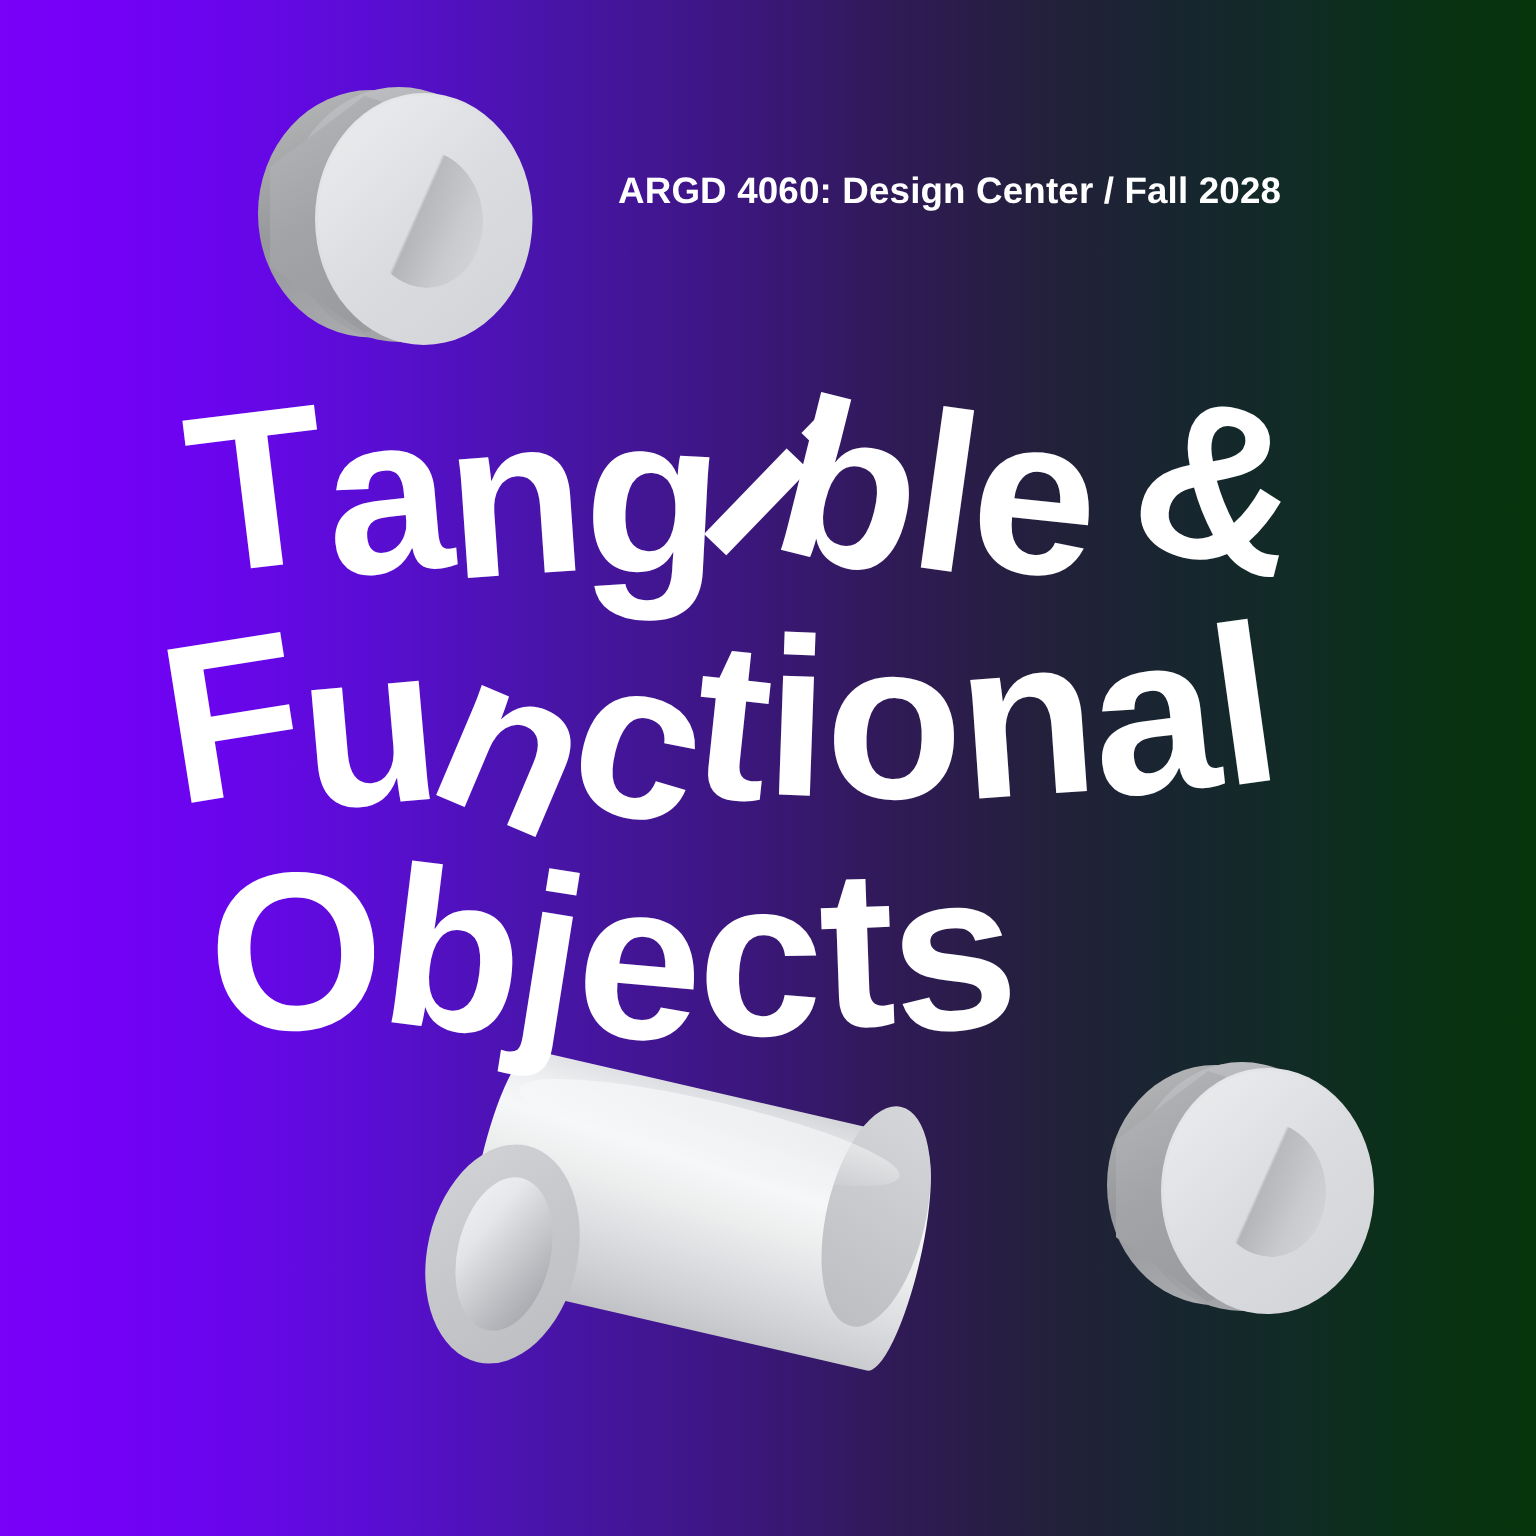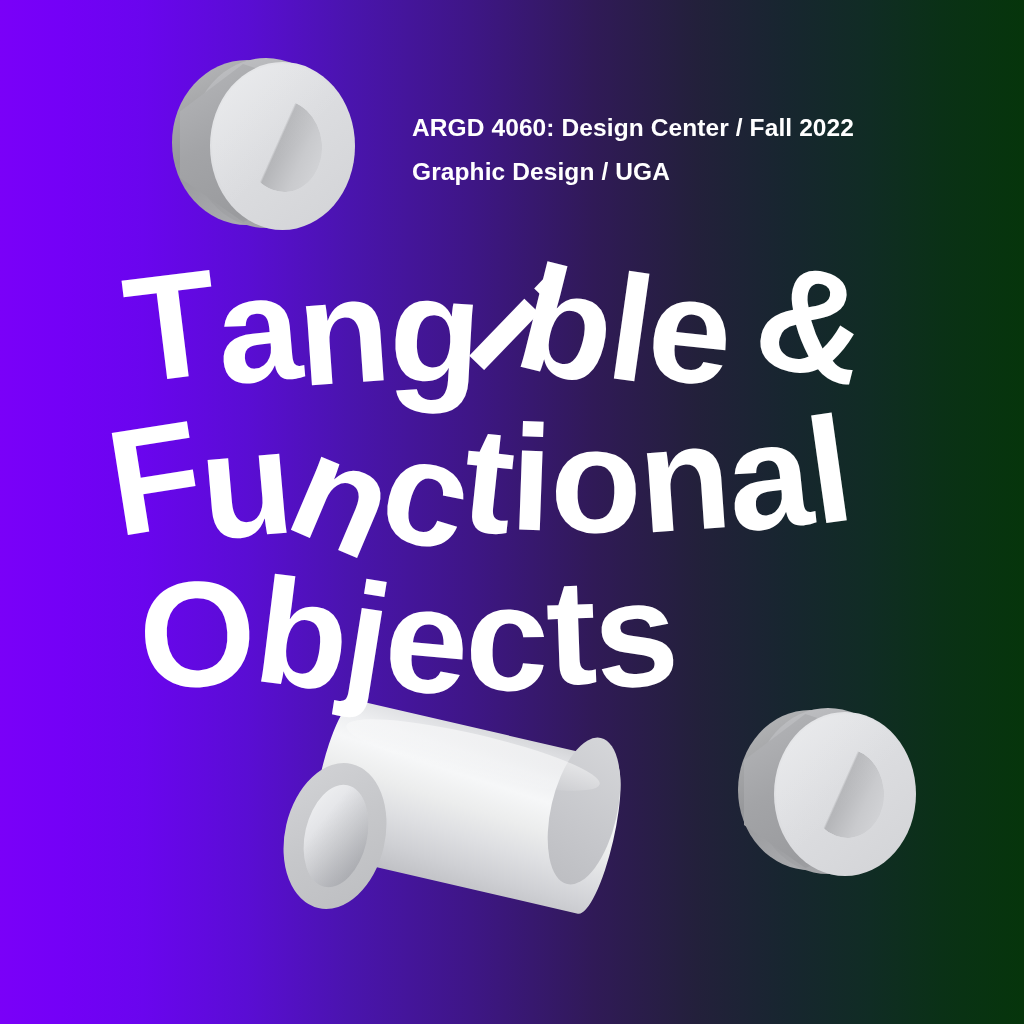--- a/index.html
+++ b/index.html
@@ -179,22 +179,21 @@
                 background:linear-gradient(150deg,#b6b7ba 0%,#a3a4a7 40%,#9a9b9e 75%,#a6a7aa 100%);
                 clip-path: polygon(0% 30%, 42% 0%, 100% 18%, 100% 78%, 42% 100%, 0% 72%);"></div>
     <div class="face" style="left:36px; top:4px; width:142px; height:164px;"></div>
     <div class="bore" style="left:70px; top:40px; width:76px; height:90px; transform:rotate(-6deg);">
       <div class="bore-inner"></div>
     </div>
     <div class="rimlight" style="left:38px; top:6px; width:138px; height:158px; opacity:.35;"></div>
   </div>
 
   <div class="meta">
-    <div>ARGD 4060: Design Center / Fall 2022</div>
-    <div>Graphic Design / UGA</div>
+    <div>ARGD 4060: Design Center / Fall 2028</div>
   </div>
 
   <div class="headline">
     <div class="line l1"><span style="transform: translate(0px, 4px) rotate(-7deg);">T</span><span style="transform: translate(0px, 7px) rotate(-5deg);">a</span><span style="transform: translate(0px, 9px) rotate(-4deg);">n</span><span style="transform: translate(0px, 8px) rotate(3deg);">g</span><span style="transform: translate(2px, -2px) rotate(44deg);">i</span><span style="transform: translate(0px, 2px) rotate(14deg);">b</span><span style="transform: translate(0px, 6px) rotate(8deg);">l</span><span style="transform: translate(0px, 8px) rotate(6deg);">e</span><span style="width: 26px;">&nbsp;</span><span style="transform: translate(0px, 0px) rotate(14deg);">&amp;</span></div>
     <div class="line l2"><span style="transform: translate(0px, 0px) rotate(-9deg);">F</span><span style="transform: translate(0px, 6px) rotate(-5deg);">u</span><span style="transform: translate(0px, 16px) rotate(23deg);">n</span><span style="transform: translate(0px, 14px) rotate(14deg);">c</span><span style="transform: translate(0px, 2px) rotate(6deg);">t</span><span style="transform: translate(0px, 0px) rotate(2deg);">i</span><span style="transform: translate(0px, 2px) rotate(2deg);">o</span><span style="transform: translate(0px, 0px) rotate(-4deg);">n</span><span style="transform: translate(0px, -2px) rotate(-6deg);">a</span><span style="transform: translate(0px, -8px) rotate(-8deg);">l</span></div>
     <div class="line l3"><span style="transform: translate(0px, 2px) rotate(-3deg);">O</span><span style="transform: translate(0px, 2px) rotate(7deg);">b</span><span style="transform: translate(0px, 4px) rotate(9deg);">j</span><span style="transform: translate(0px, 8px) rotate(5deg);">e</span><span style="transform: translate(0px, 6px) rotate(2deg);">c</span><span style="transform: translate(0px, 0px) rotate(-2deg);">t</span><span style="transform: translate(0px, 2px) rotate(-5deg);">s</span></div>
   </div>
 
 </div>
 

